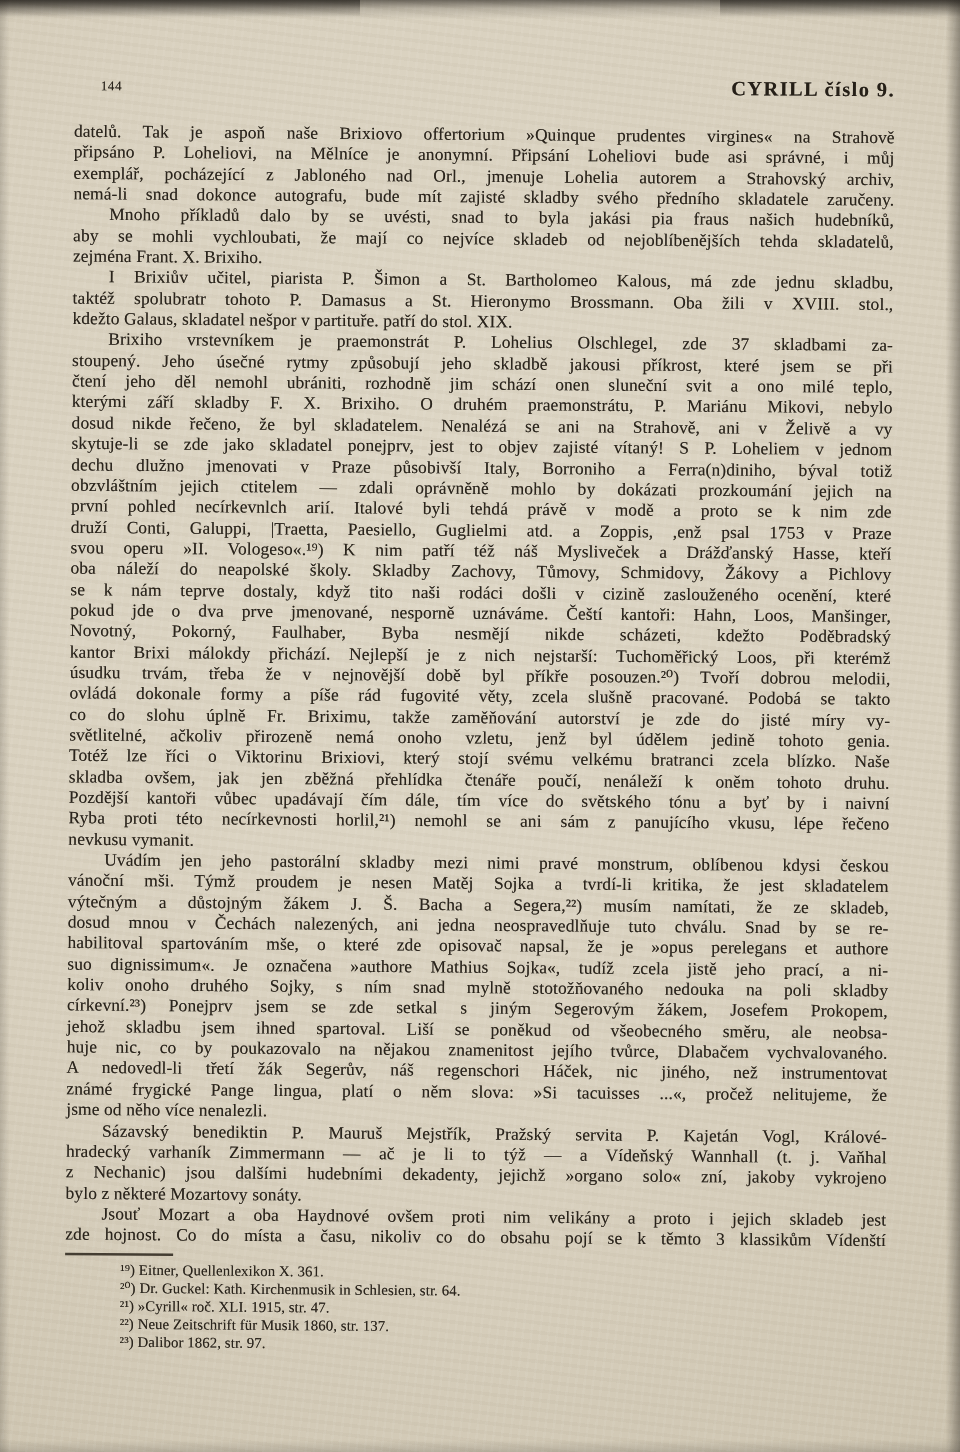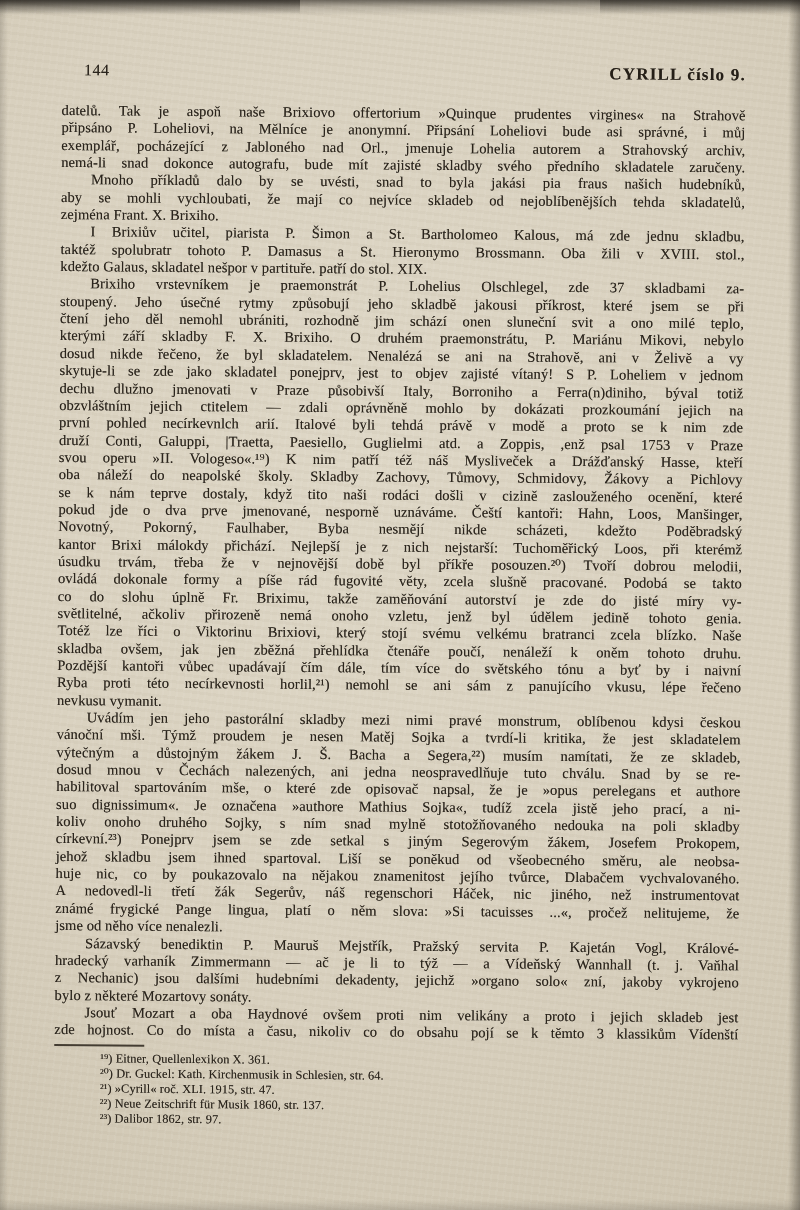--- a/index.html
+++ b/index.html
@@ -51,21 +51,21 @@
     transform-origin: 0 0;
     color: #2a241c;
     font-family: "Liberation Serif", "DejaVu Serif", serif;
     text-shadow: 0 0 0.5px rgba(42,37,29,0.55);
   }
   .header-row {
     display: flex; justify-content: space-between; align-items: baseline;
     height: 32px; margin-bottom: 10px;
   }
   .page-number {
-    font-size: 16px; margin-left: 22px; letter-spacing: 0.5px;
+    font-size: 11px; margin-left: 22px; letter-spacing: 0.5px;
   }
   .journal-title {
     font-size: 17px; letter-spacing: 1.2px; font-weight: 600;
     color: #251f17;
   }
   #article-body {
     font-size: 14.5px;
     line-height: 17.35px;
     letter-spacing: 0.1px;
   }

